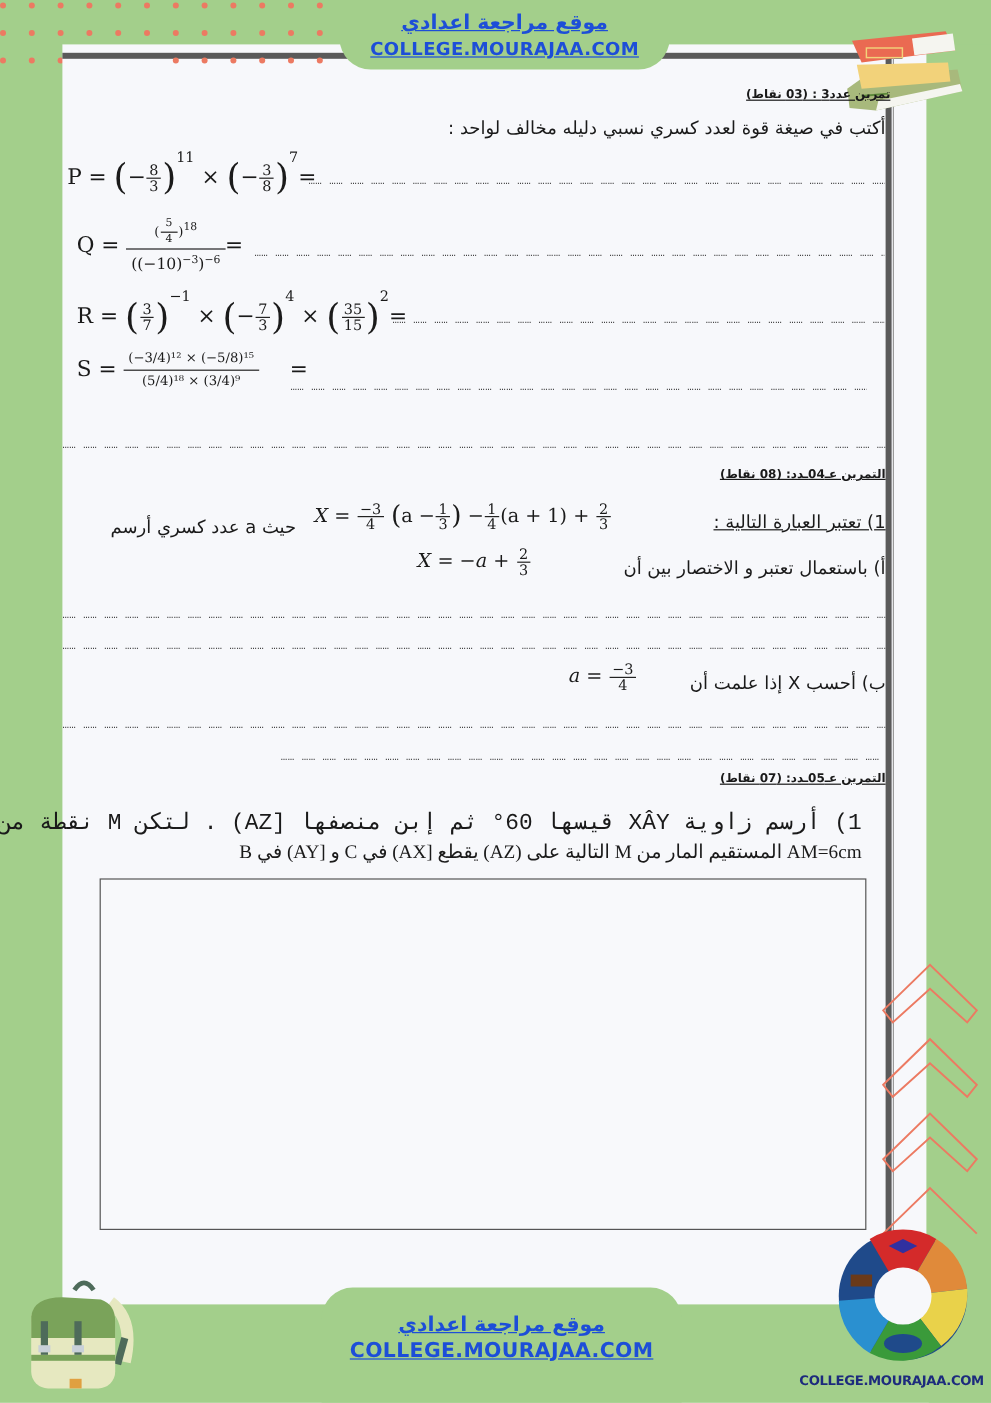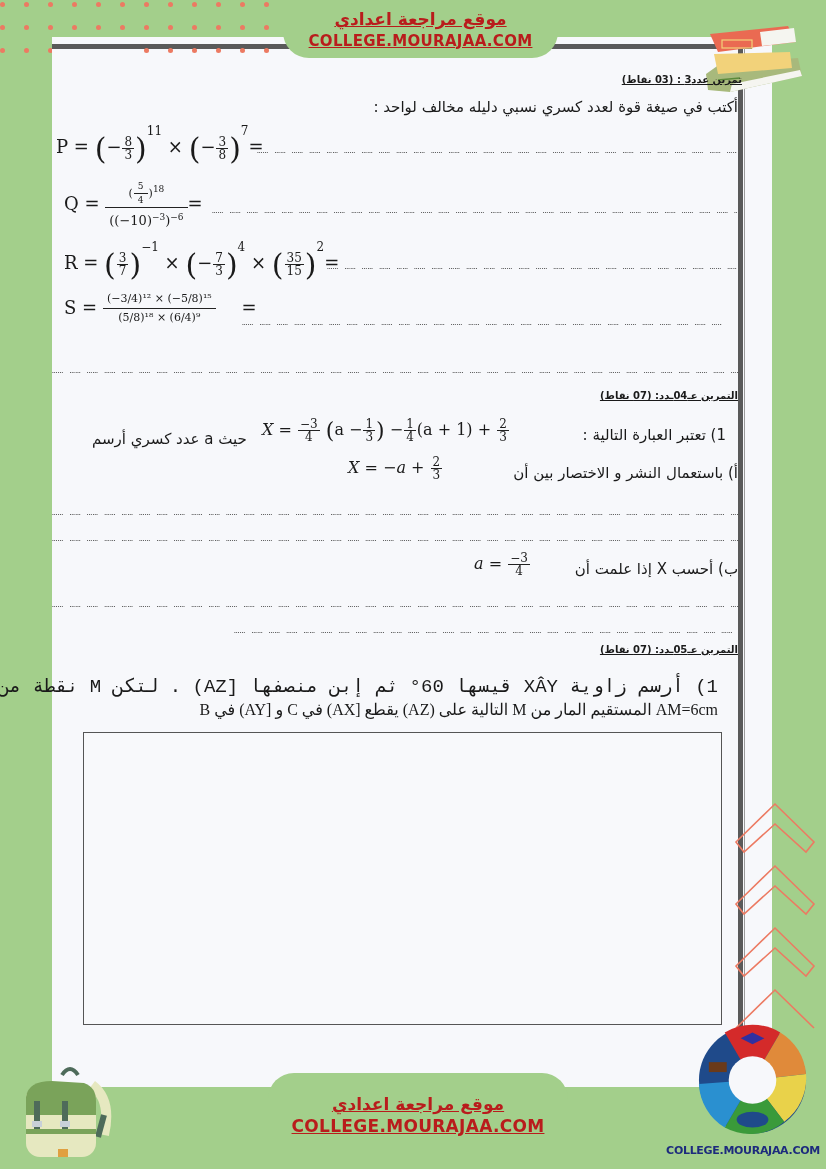--- a/index.html
+++ b/index.html
@@ -11,21 +11,21 @@
   .dot { position: absolute; width: 5px; height: 5px; border-radius: 50%; background: #ec7a62; }
 
   
   .paper { position: absolute; left: 52px; top: 37px; width: 720px; height: 1050px; background: #f7f8fb; }
   .paper-inner-border-top { position: absolute; left: 52px; top: 44px; width: 700px; height: 5px; background: #5a5a5a; }
   .paper-right-border { position: absolute; left: 738px; top: 44px; width: 5px; height: 990px; background: #5a5a5a; }
   .paper-right-border2 { position: absolute; left: 744px; top: 44px; width: 1px; height: 990px; background: #9a9a9a; }
   .green-right { position: absolute; left: 774px; top: 37px; width: 52px; height: 1132px; background: #a3cf8b; }
 
   
-  .banner { position: absolute; background: #a3cf8b; color: #b91c1c; text-align: center; font-family: "DejaVu Sans", "Liberation Sans", sans-serif; font-weight: bold; text-decoration: underline; border-radius: 0 0 26px 26px; }
+  .banner { position: absolute; background: #a3cf8b; color: #1d4ed8; text-align: center; font-family: "DejaVu Sans", "Liberation Sans", sans-serif; font-weight: bold; text-decoration: underline; border-radius: 0 0 26px 26px; }
   .banner-top { left: 283px; top: 0; width: 275px; height: 58px; padding-top: 8px; }
   .banner-bottom { left: 268px; top: 1073px; width: 300px; height: 96px; padding-top: 20px; border-radius: 26px 26px 0 0; }
   .banner .ar { font-size: 17px; line-height: 22px; display: block; }
   .banner .en { font-size: 15px; line-height: 22px; display: block; letter-spacing: 0.3px; }
   .banner-bottom .en { font-size: 17px; }
 
   
   .content { position: absolute; left: 52px; top: 60px; width: 686px; }
   .rtl { direction: rtl; text-align: right; font-family: "DejaVu Sans", "Liberation Sans", sans-serif; }
   .line { position: absolute; white-space: nowrap; }
@@ -147,41 +147,41 @@
     <span class="paren">(</span><span class="up">−</span><span class="frac"><span class="num">7</span><span class="den">3</span></span><span class="paren">)</span><sup style="vertical-align:18px">4</sup>
     <span class="up">×</span>
     <span class="paren">(</span><span class="frac"><span class="num">35</span><span class="den">15</span></span><span class="paren">)</span><sup style="vertical-align:18px">2</sup><span class="up">=</span>
   </div>
   <div class="line dotsline" style="left:275px;top:202px;width:410px;">…… …… …… …… …… …… …… …… …… …… …… …… …… …… …… …… …… …… …… …… …… …… …… …… …… …… …… …… …… …… …… …… …… …… …… …… …… …… …… ……</div>
 
   <div class="line math" style="left:12px;top:232px;">
     <span class="up">S =</span>
     <span class="bigfrac" style="font-size:11px">
       <span class="num">(−3/4)¹² × (−5/8)¹⁵</span>
-      <span class="den">(5/8)¹⁸ × (6/4)⁹</span>
+      <span class="den">(5/4)¹⁸ × (3/4)⁹</span>
     </span>
     <span class="up" style="margin-left:20px">=</span>
   </div>
   <div class="line dotsline" style="left:190px;top:258px;width:480px;">…… …… …… …… …… …… …… …… …… …… …… …… …… …… …… …… …… …… …… …… …… …… …… …… …… …… …… …… …… …… …… …… …… …… …… …… …… …… …… ……</div>
 
   <div class="line dotsline" style="left:0;top:306px;width:686px;">…… …… …… …… …… …… …… …… …… …… …… …… …… …… …… …… …… …… …… …… …… …… …… …… …… …… …… …… …… …… …… …… …… …… …… …… …… …… …… ……</div>
 
-  <div class="line rtl heading" style="right:0;top:330px;">التمرين عـ04ـدد: (07 نقاط)</div>
-
-  <div class="line rtl txt" style="right:12px;top:366px;">1) تعتبر العبارة التالية :</div>
+  <div class="line rtl heading" style="right:0;top:330px;">التمرين عـ04ـدد: (08 نقاط)</div>
+
+  <div class="line rtl txt" style="right:0;top:366px;text-decoration:underline;">1) تعتبر العبارة التالية :</div>
   <div class="line math" style="left:210px;top:358px;font-size:16px;">
     <span>X</span> <span class="up">=</span>
     <span class="frac"><span class="num">−3</span><span class="den">4</span></span>
     <span class="paren" style="font-size:22px">(</span><span class="up">a −</span><span class="frac"><span class="num">1</span><span class="den">3</span></span><span class="paren" style="font-size:22px">)</span>
     <span class="up">−</span><span class="frac"><span class="num">1</span><span class="den">4</span></span><span class="up">(a + 1) +</span>
     <span class="frac"><span class="num">2</span><span class="den">3</span></span>
   </div>
   <div class="line rtl txt" style="left:40px;top:370px;">حيث a عدد كسري أرسم</div>
 
-  <div class="line rtl txt" style="right:0;top:404px;">أ) باستعمال النشر و الاختصار بين أن</div>
+  <div class="line rtl txt" style="right:0;top:404px;">أ) باستعمال تعتبر و الاختصار بين أن</div>
   <div class="line math" style="left:296px;top:396px;font-size:16px;">
     <span>X</span> <span class="up">=</span> <span class="up">−</span><span>a</span> <span class="up">+</span>
     <span class="frac"><span class="num">2</span><span class="den">3</span></span>
   </div>
 
   <div class="line dotsline" style="left:0;top:448px;width:686px;">…… …… …… …… …… …… …… …… …… …… …… …… …… …… …… …… …… …… …… …… …… …… …… …… …… …… …… …… …… …… …… …… …… …… …… …… …… …… …… ……</div>
   <div class="line dotsline" style="left:0;top:474px;width:686px;">…… …… …… …… …… …… …… …… …… …… …… …… …… …… …… …… …… …… …… …… …… …… …… …… …… …… …… …… …… …… …… …… …… …… …… …… …… …… …… ……</div>
 
   <div class="line rtl txt" style="right:0;top:500px;margin-left:20px;">ب) أحسب X إذا علمت أن</div>
   <div class="line math" style="left:422px;top:492px;font-size:16px;">

